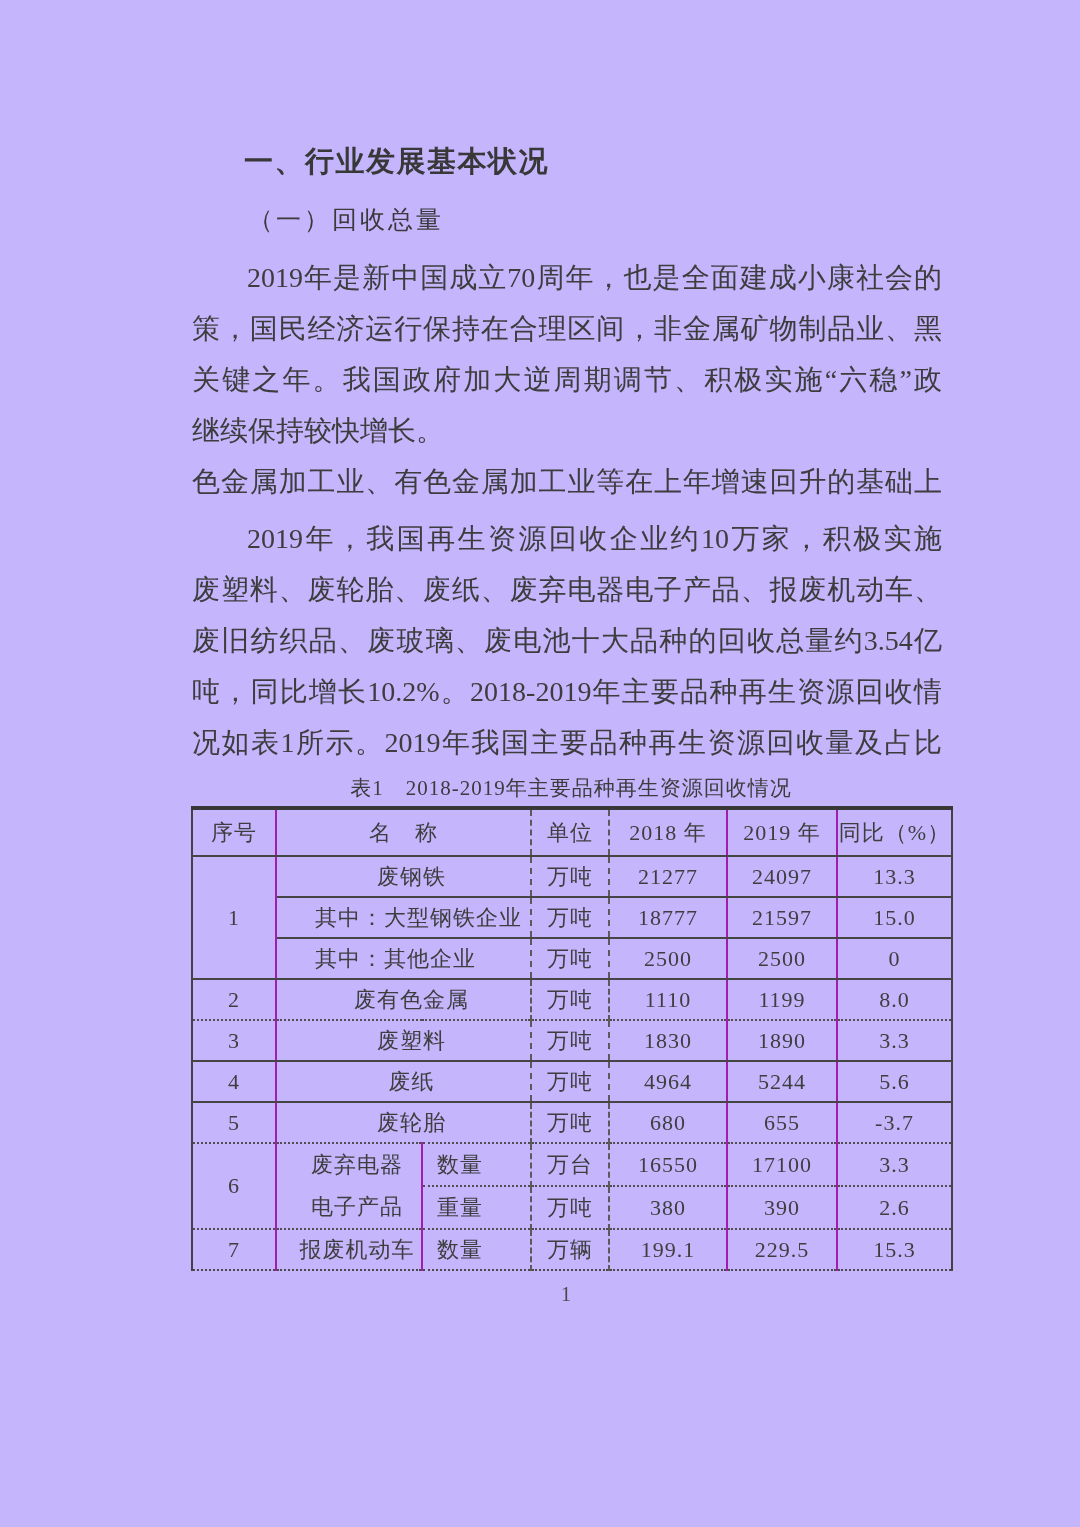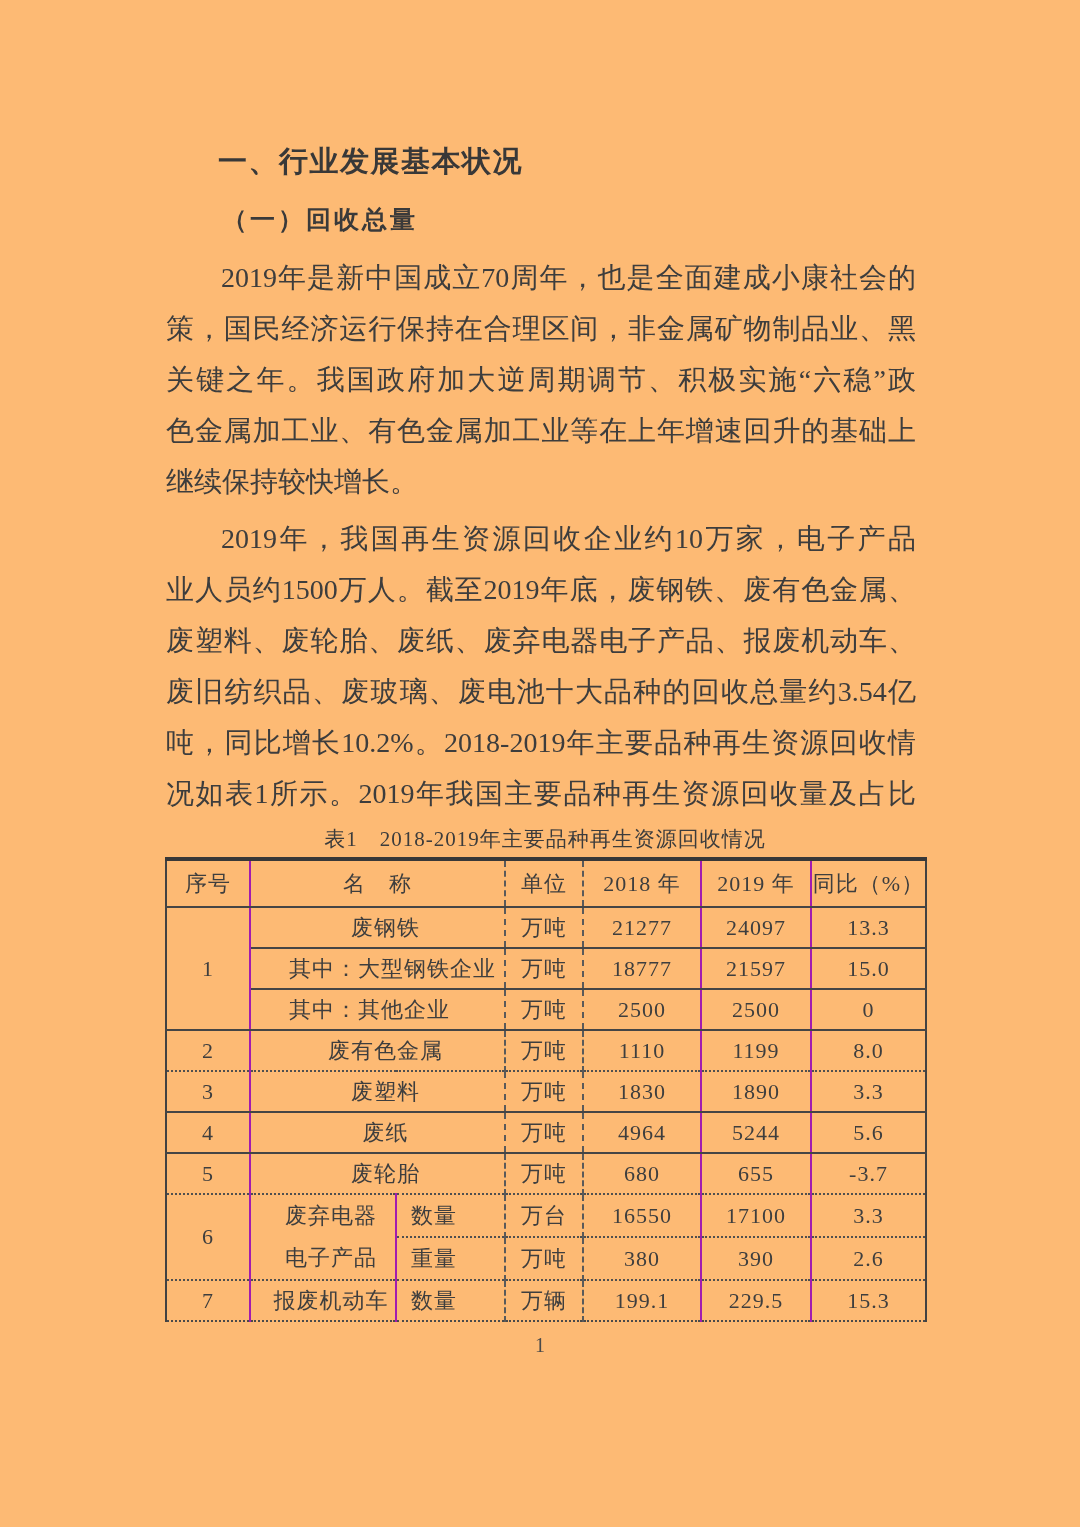--- a/index.html
+++ b/index.html
@@ -1,37 +1,38 @@
 <!DOCTYPE html>
 <html><head>
 <meta charset="utf-8">
 <style>
   * { margin:0; padding:0; box-sizing:border-box; }
   html,body { background:#e8e8e8; }
   .page {
     position:relative;
     width:1080px; height:1527px;
     margin:0 auto;
-    background:#fdba74;
+    background:#c4b5fd;
     overflow:hidden;
     color:#3d3d3d;
     font-family:"Liberation Serif","DejaVu Serif",serif;
+    padding-left:26px;
   }
   .content { margin-left:166px; width:750px; }
 
   .h1 {
     padding-top:140px; padding-left:52px;
     font-size:29px; line-height:42px; font-weight:700;
     letter-spacing:1.5px;
     font-family:"Liberation Sans","DejaVu Sans",sans-serif;
     color:#383838;
   }
   .h2 {
     margin-top:18px; padding-left:56px;
-    font-size:25px; line-height:40px; font-weight:700;
+    font-size:25px; line-height:40px; font-weight:400;
     letter-spacing:3px;
     color:#3a3a3a;
   }
 
   .para { margin-top:12px; }
   .para.second { margin-top:6px; }
   .line {
     font-size:28px; line-height:51px;
     text-align:justify; text-align-last:justify;
     text-justify:inter-ideograph;
@@ -91,27 +92,26 @@
 <div class="page">
   <div class="content">
 
     <div class="h1">一、行业发展基本状况</div>
     <div class="h2">（一）回收总量</div>
 
     <div class="para first">
       <div class="line indent">2019年是新中国成立70周年，也是全面建成小康社会的</div>
       <div class="line">策，国民经济运行保持在合理区间，非金属矿物制品业、黑</div>
       <div class="line">关键之年。我国政府加大逆周期调节、积极实施“六稳”政</div>
+      <div class="line last">继续保持较快增长。</div>
       <div class="line">色金属加工业、有色金属加工业等在上年增速回升的基础上</div>
-      <div class="line last">继续保持较快增长。</div>
     </div>
 
     <div class="para second">
-      <div class="line indent">2019年，我国再生资源回收企业约10万家，电子产品</div>
-      <div class="line">业人员约1500万人。截至2019年底，废钢铁、废有色金属、</div>
+      <div class="line indent">2019年，我国再生资源回收企业约10万家，积极实施</div>
       <div class="line">废塑料、废轮胎、废纸、废弃电器电子产品、报废机动车、</div>
       <div class="line">废旧纺织品、废玻璃、废电池十大品种的回收总量约3.54亿</div>
       <div class="line">吨，同比增长10.2%。2018-2019年主要品种再生资源回收情</div>
       <div class="line">况如表1所示。2019年我国主要品种再生资源回收量及占比</div>
     </div>
 
     <div class="caption">表1　2018-2019年主要品种再生资源回收情况</div>
 
     <table class="t">
       <colgroup>

